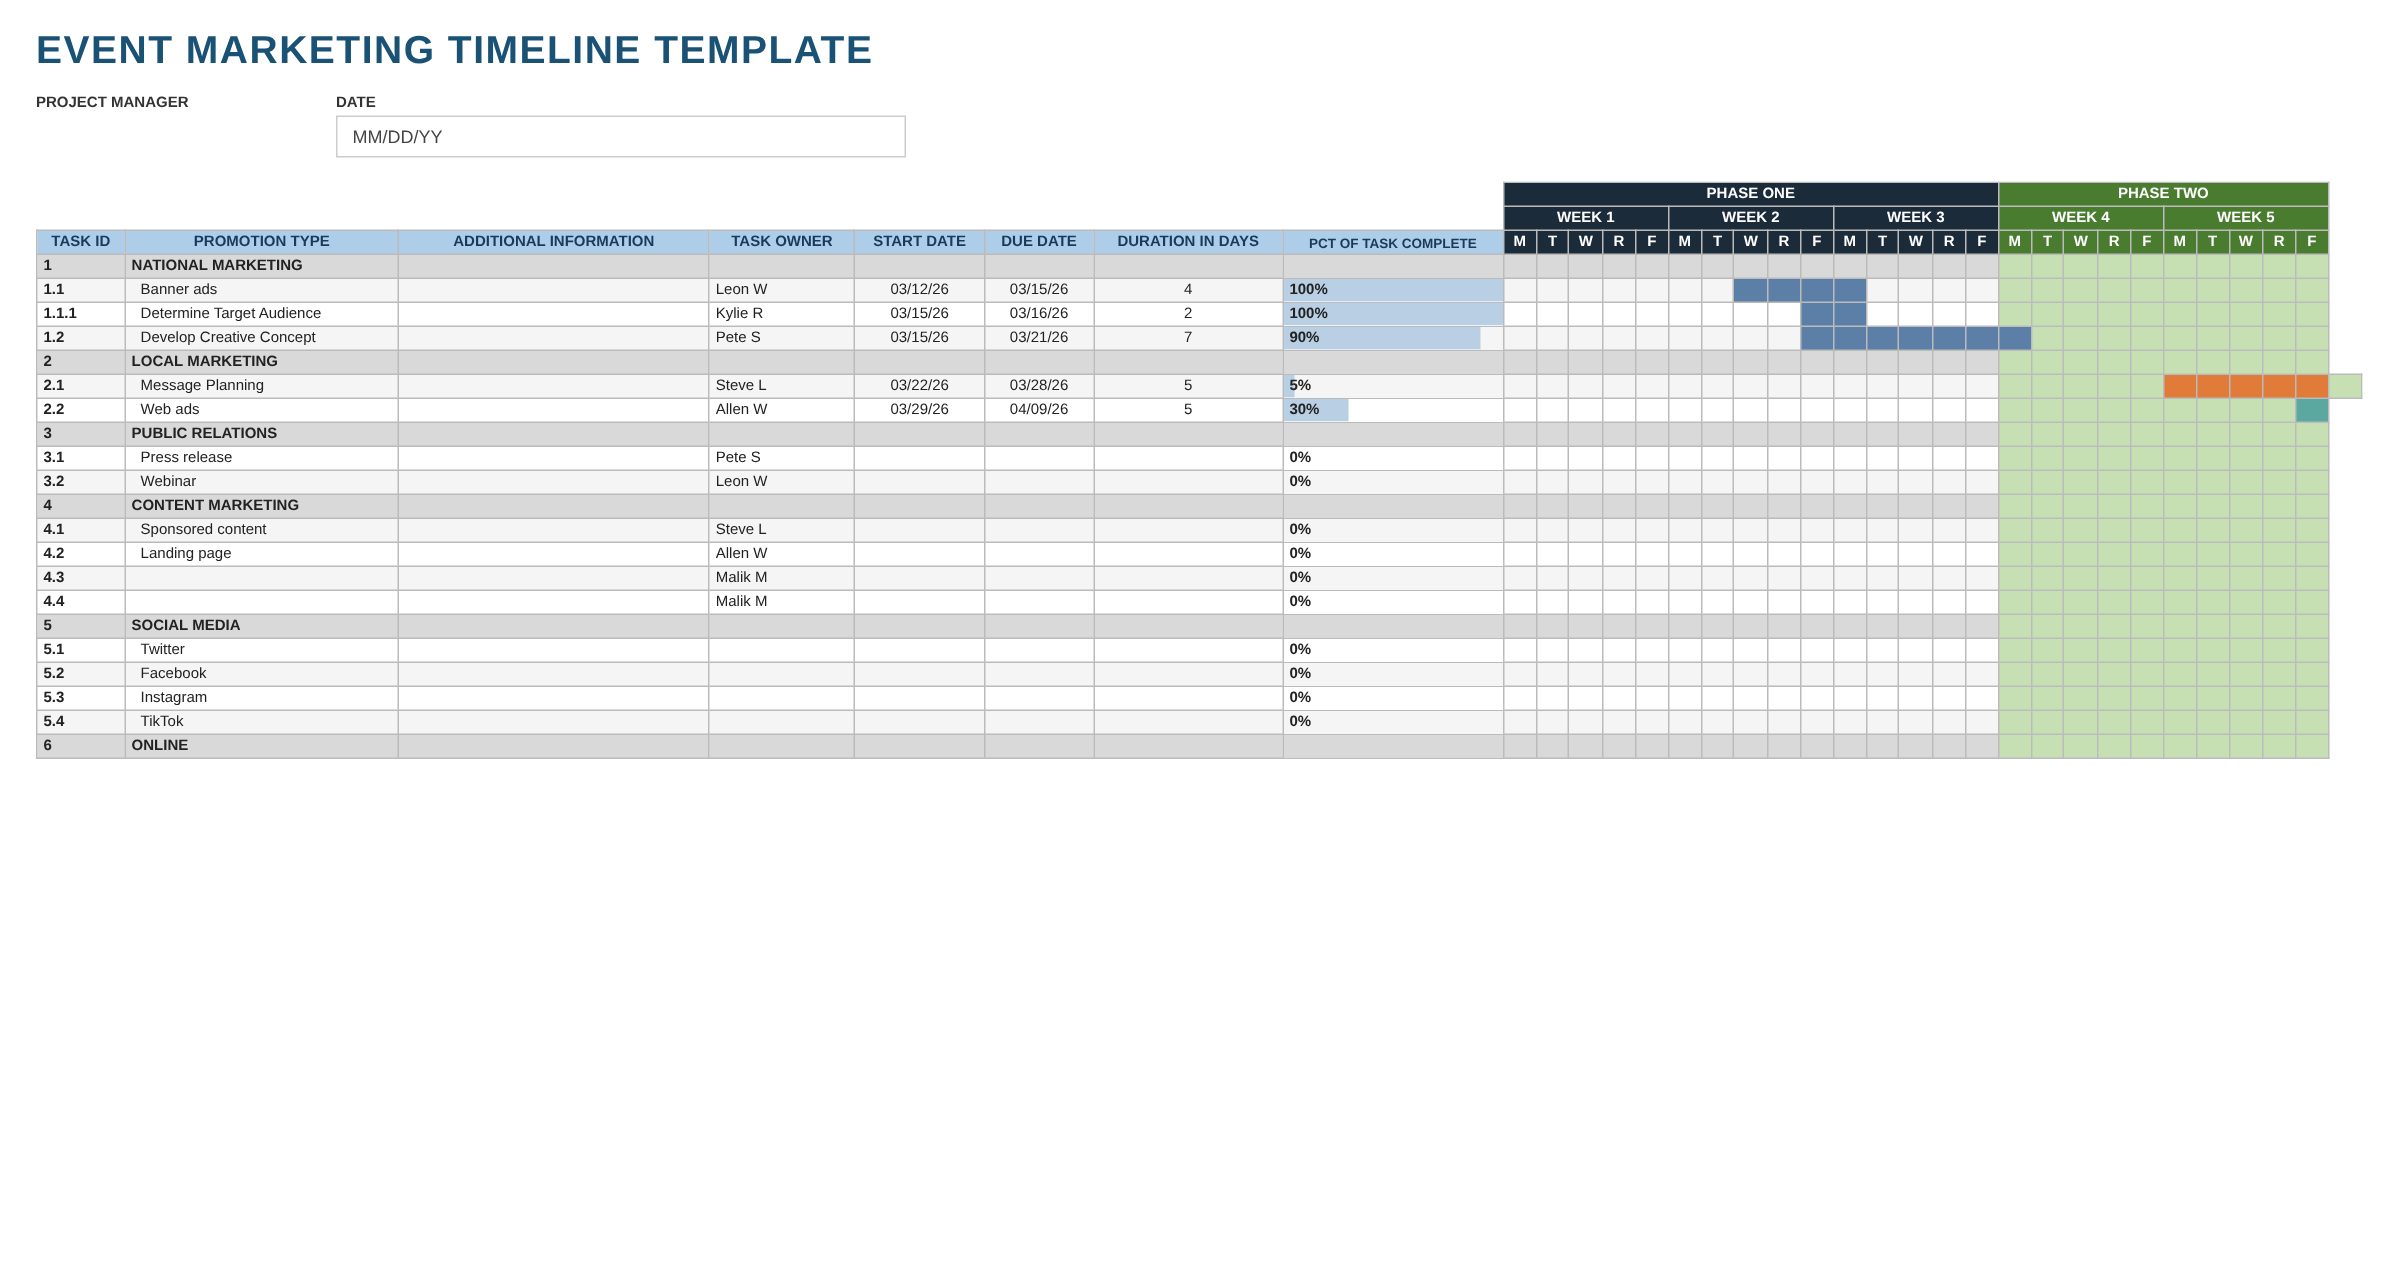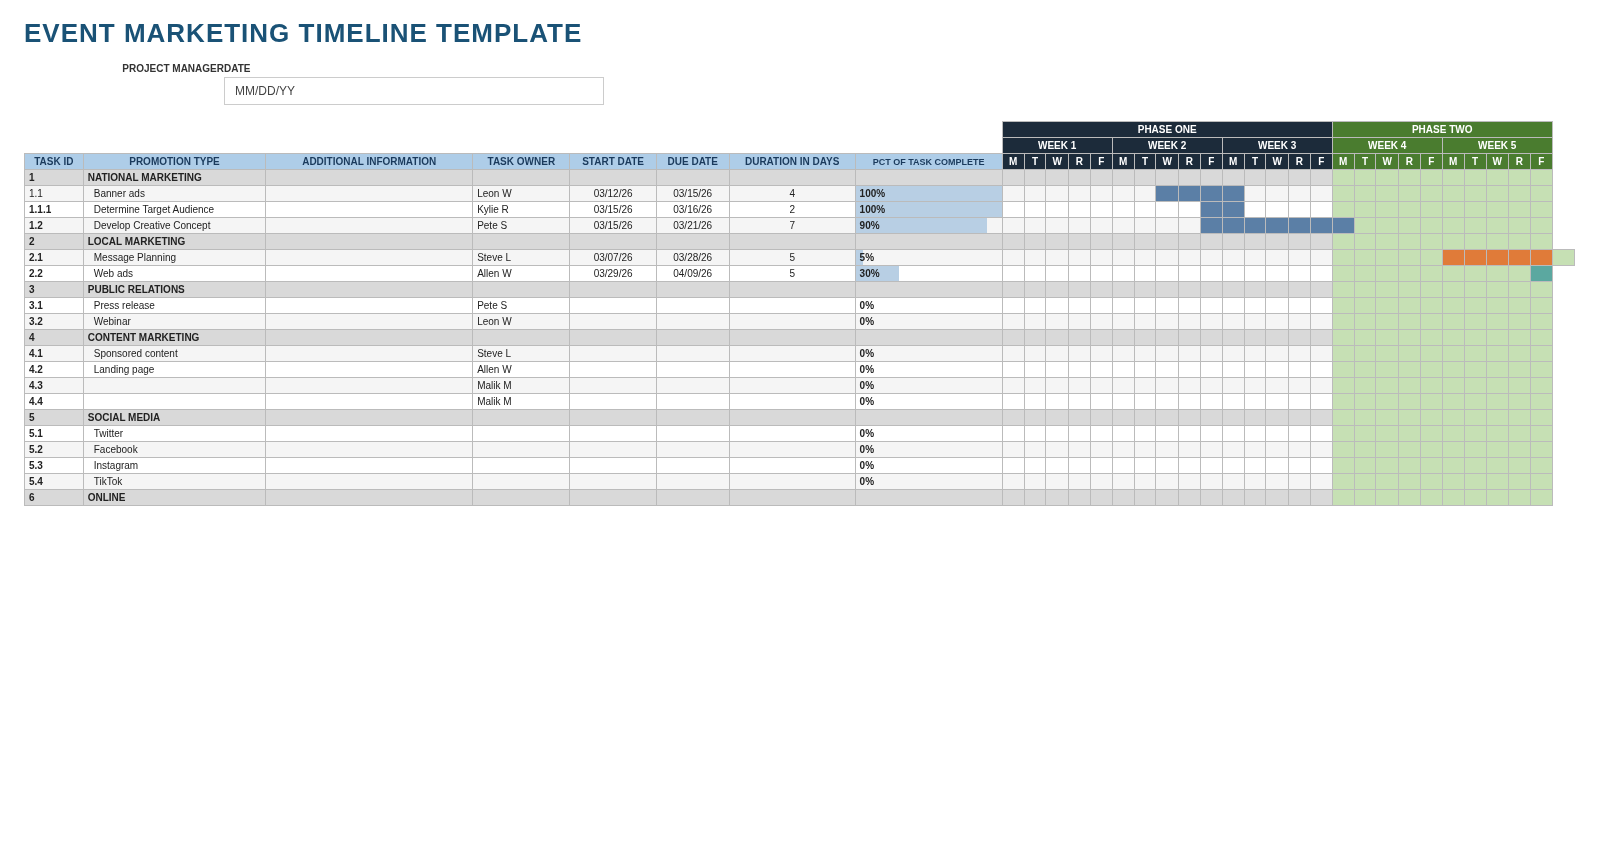--- a/index.html
+++ b/index.html
@@ -7,21 +7,21 @@
 
     .main-title { font-size: 26px; font-weight: bold; color: #1a5276; letter-spacing: 1px; margin-bottom: 14px; }
 
     .event-section { margin-bottom: 12px; }
     .field-label { font-size: 10px; font-weight: bold; color: #333; text-transform: uppercase; margin-bottom: 3px; }
     .field-value { border: 1px solid #ccc; padding: 6px 10px; background: #fff; color: #444; font-size: 12px; }
     .event-name-box { width: 580px; display: block; }
 
     .meta-row { display: flex; gap: 0; margin-bottom: 16px; }
     .meta-col { display: flex; flex-direction: column; }
-    .meta-col:nth-child(1) { width: 200px; align-items: flex-end; }
+    .meta-col:nth-child(1) { width: 200px; }
     .meta-col:nth-child(2) { width: 380px; }
     .meta-col:nth-child(3) { width: 150px; }
 
     
     .gantt-wrapper { overflow-x: auto; }
     table.main-table { border-collapse: collapse; width: 100%; min-width: 1500px; }
     table.main-table td, table.main-table th { border: 1px solid #bbb; padding: 2px 4px; white-space: nowrap; font-size: 10px; }
 
     
     .phase-one-header { background: #1c2b3a; color: #fff; text-align: center; font-weight: bold; font-size: 11px; }
@@ -189,21 +189,21 @@
           <td class="gantt-green-light" style="width: 18px; min-width: 18px; max-width: 18px; padding: 0px;"></td>
           <td class="gantt-green-light" style="width: 18px; min-width: 18px; max-width: 18px; padding: 0px;"></td>
           <td class="gantt-green-light" style="width: 18px; min-width: 18px; max-width: 18px; padding: 0px;"></td>
           <td class="gantt-green-light" style="width: 18px; min-width: 18px; max-width: 18px; padding: 0px;"></td>
           <td class="gantt-green-light" style="width: 18px; min-width: 18px; max-width: 18px; padding: 0px;"></td>
           <td class="gantt-green-light" style="width: 18px; min-width: 18px; max-width: 18px; padding: 0px;"></td>
           <td class="gantt-green-light" style="width: 18px; min-width: 18px; max-width: 18px; padding: 0px;"></td>
           <td class="gantt-green-light" style="width: 18px; min-width: 18px; max-width: 18px; padding: 0px;"></td>
         </tr>
         <tr class="data-row">
-          <td style="font-weight: normal;">1.1</td>
+          <td style="font-weight: bold;">1.1</td>
           <td style="padding-left: 10px;">Banner ads</td>
           <td></td>
           <td>Leon W</td>
           <td style="text-align: center;">03/12/26</td>
           <td style="text-align: center;">03/15/26</td>
           <td style="text-align: center;">4</td>
           <td style="position: relative; overflow: hidden; padding: 2px 4px;"><div style="position: absolute; left: 0px; top: 0px; height: 100%; width: 100%; background: rgb(184, 207, 228); z-index: 0;"></div><span style="position: relative; z-index: 1; font-weight: bold; font-size: 10px;">100%</span></td>
           <td style="width: 18px; min-width: 18px; max-width: 18px; padding: 0px;"></td>
           <td style="width: 18px; min-width: 18px; max-width: 18px; padding: 0px;"></td>
           <td style="width: 18px; min-width: 18px; max-width: 18px; padding: 0px;"></td>
@@ -333,21 +333,21 @@
           <td class="gantt-green-light" style="width: 18px; min-width: 18px; max-width: 18px; padding: 0px;"></td>
           <td class="gantt-green-light" style="width: 18px; min-width: 18px; max-width: 18px; padding: 0px;"></td>
           <td class="gantt-green-light" style="width: 18px; min-width: 18px; max-width: 18px; padding: 0px;"></td>
           <td class="gantt-green-light" style="width: 18px; min-width: 18px; max-width: 18px; padding: 0px;"></td>
         </tr>
         <tr class="data-row">
           <td style="font-weight: bold;">2.1</td>
           <td style="padding-left: 10px;">Message Planning</td>
           <td></td>
           <td>Steve L</td>
-          <td style="text-align: center;">03/07/26</td>
+          <td style="text-align: center;">03/22/26</td>
           <td style="text-align: center;">03/28/26</td>
           <td style="text-align: center;">5</td>
           <td style="position: relative; overflow: hidden; padding: 2px 4px;"><div style="position: absolute; left: 0px; top: 0px; height: 100%; width: 5%; background: rgb(184, 207, 228); z-index: 0;"></div><span style="position: relative; z-index: 1; font-weight: bold; font-size: 10px;">5%</span></td>
           <td style="width: 18px; min-width: 18px; max-width: 18px; padding: 0px;"></td>
           <td style="width: 18px; min-width: 18px; max-width: 18px; padding: 0px;"></td>
           <td style="width: 18px; min-width: 18px; max-width: 18px; padding: 0px;"></td>
           <td style="width: 18px; min-width: 18px; max-width: 18px; padding: 0px;"></td>
           <td style="width: 18px; min-width: 18px; max-width: 18px; padding: 0px;"></td>
           <td style="width: 18px; min-width: 18px; max-width: 18px; padding: 0px;"></td>
           <td style="width: 18px; min-width: 18px; max-width: 18px; padding: 0px;"></td>

